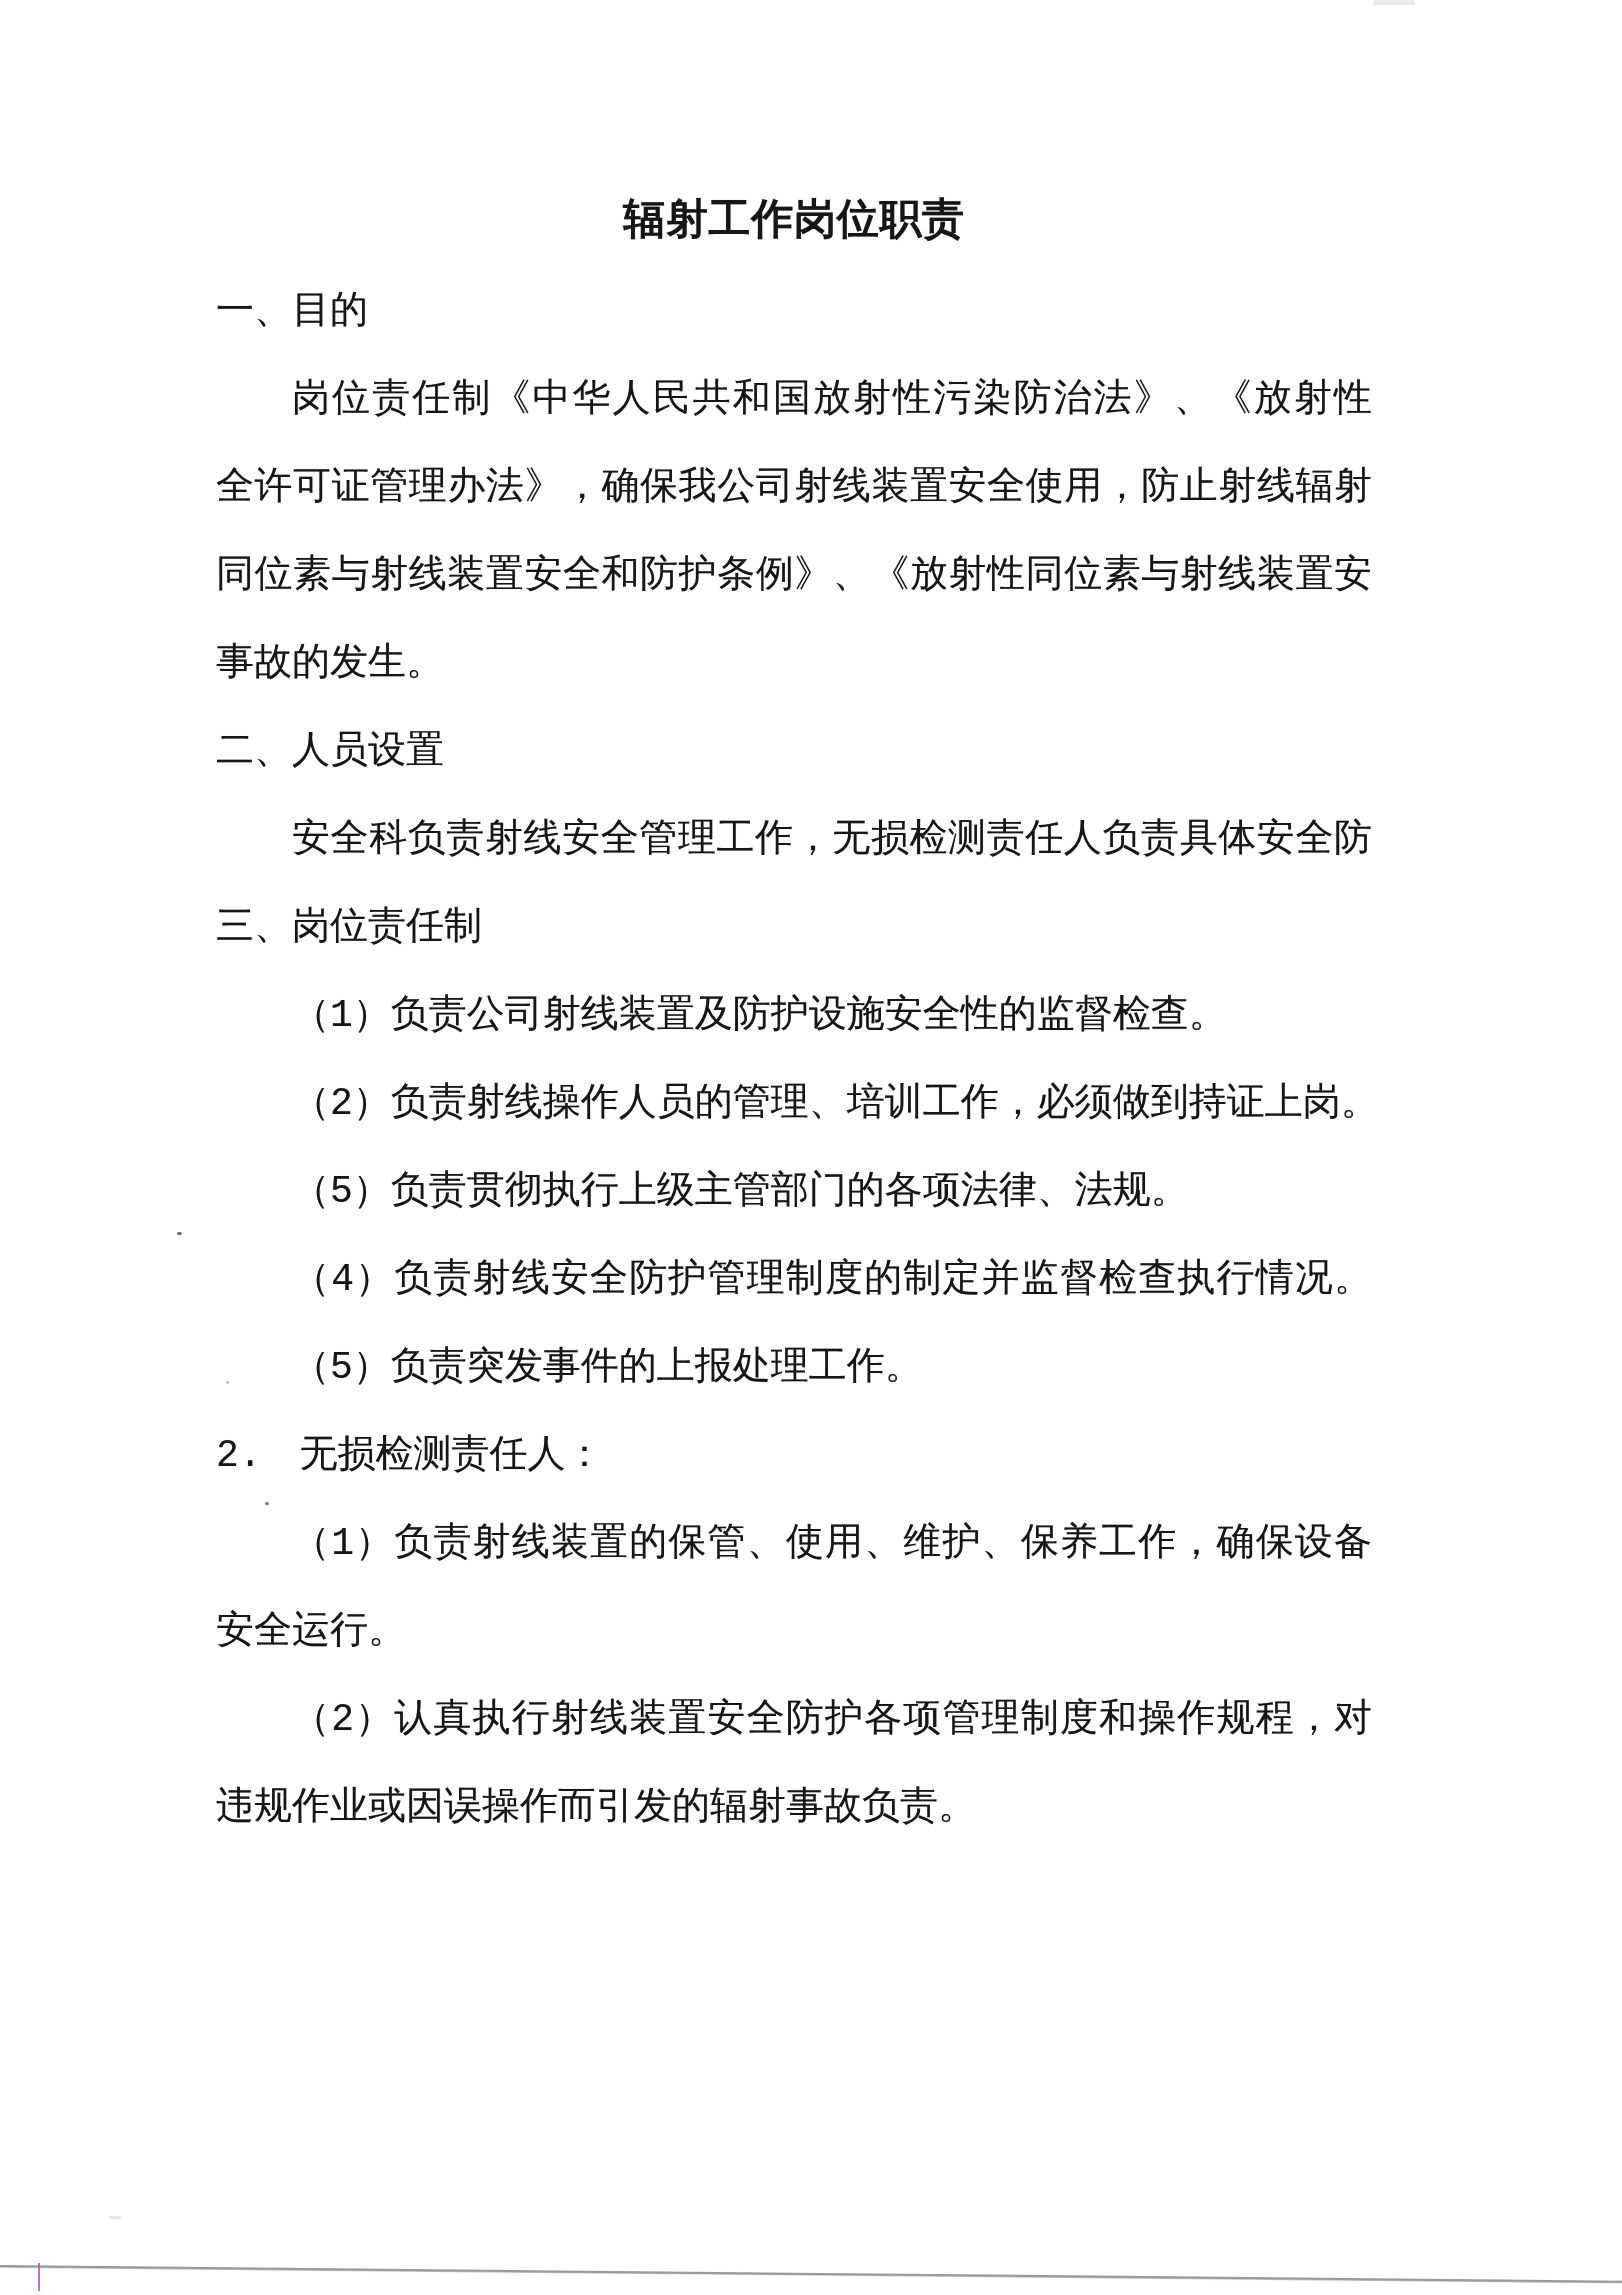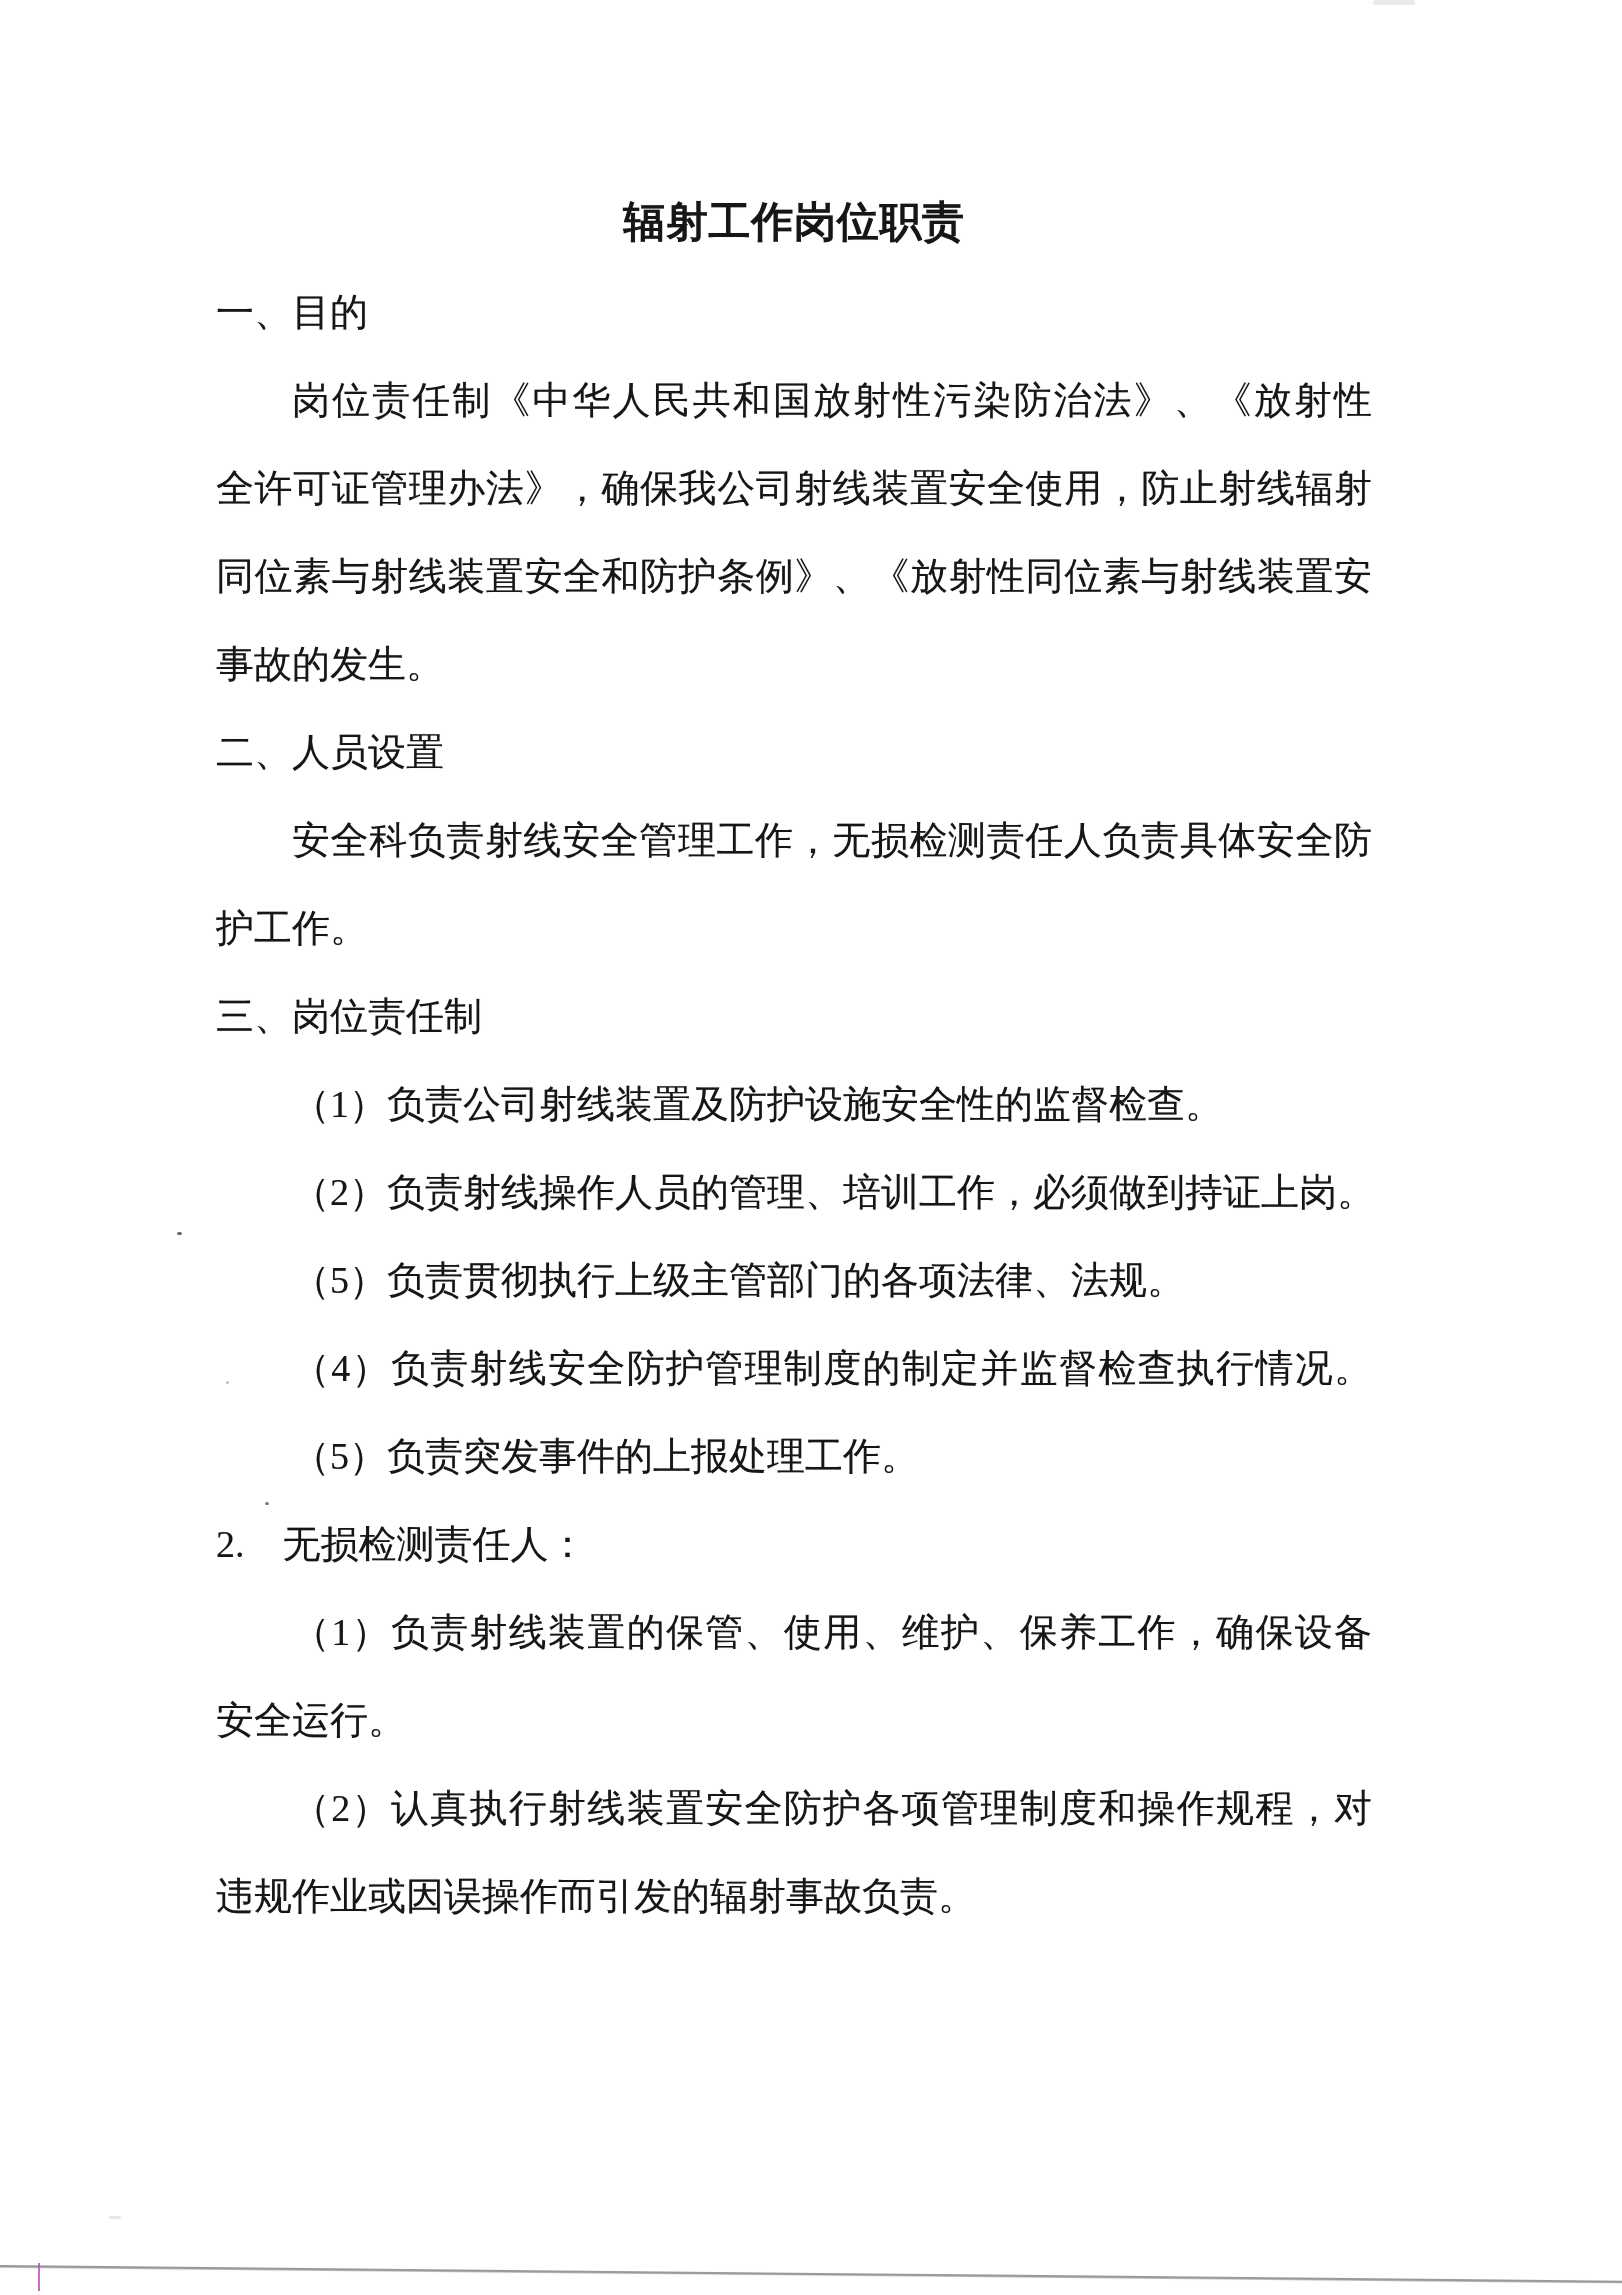--- a/index.html
+++ b/index.html
@@ -1,21 +1,21 @@
 <!DOCTYPE html>
 <html style="font-size:10.5px"><head>
 <meta charset="utf-8">
 <style>
   html,body{margin:0;padding:0;background:#e8e8e8;}
   .page{
     position:relative;
     width:1623px;height:2295px;
     background:#ffffff;
     overflow:hidden;
-    font-family:Liberation Serif, serif;
+    font-family:Liberation Mono, monospace;
     color:#161616;
   }
   .doc-title{
     position:absolute;
     top:195px;left:216px;width:1156px;
     text-align:center;
     font-size:42px;line-height:55px;
     font-weight:bold;
     letter-spacing:0.7px;
     text-shadow:0 0 0.7px rgba(0,0,0,.45);
@@ -63,21 +63,20 @@
   <div class="doc-title">辐射工作岗位职责</div>
 
   <div id="text-flow">
       <div class="line">一、目的</div>
       <div class="line indent just">岗位责任制《中华人民共和国放射性污染防治法》、《放射性</div>
       <div class="line just">全许可证管理办法》，确保我公司射线装置安全使用，防止射线辐射</div>
       <div class="line just">同位素与射线装置安全和防护条例》、《放射性同位素与射线装置安</div>
       <div class="line">事故的发生。</div>
       <div class="line">二、人员设置</div>
       <div class="line indent just">安全科负责射线安全管理工作，无损检测责任人负责具体安全防</div>
-      <div class="line">护工作。</div>
       <div class="line">三、岗位责任制</div>
       <div class="line indent">（1）负责公司射线装置及防护设施安全性的监督检查。</div>
       <div class="line indent just">（2）负责射线操作人员的管理、培训工作，必须做到持证上岗。</div>
       <div class="line indent">（5）负责贯彻执行上级主管部门的各项法律、法规。</div>
       <div class="line indent just">（4）负责射线安全防护管理制度的制定并监督检查执行情况。</div>
       <div class="line indent">（5）负责突发事件的上报处理工作。</div>
       <div class="line">2.　无损检测责任人：</div>
       <div class="line indent just">（1）负责射线装置的保管、使用、维护、保养工作，确保设备</div>
       <div class="line">安全运行。</div>
       <div class="line indent just">（2）认真执行射线装置安全防护各项管理制度和操作规程，对</div>

